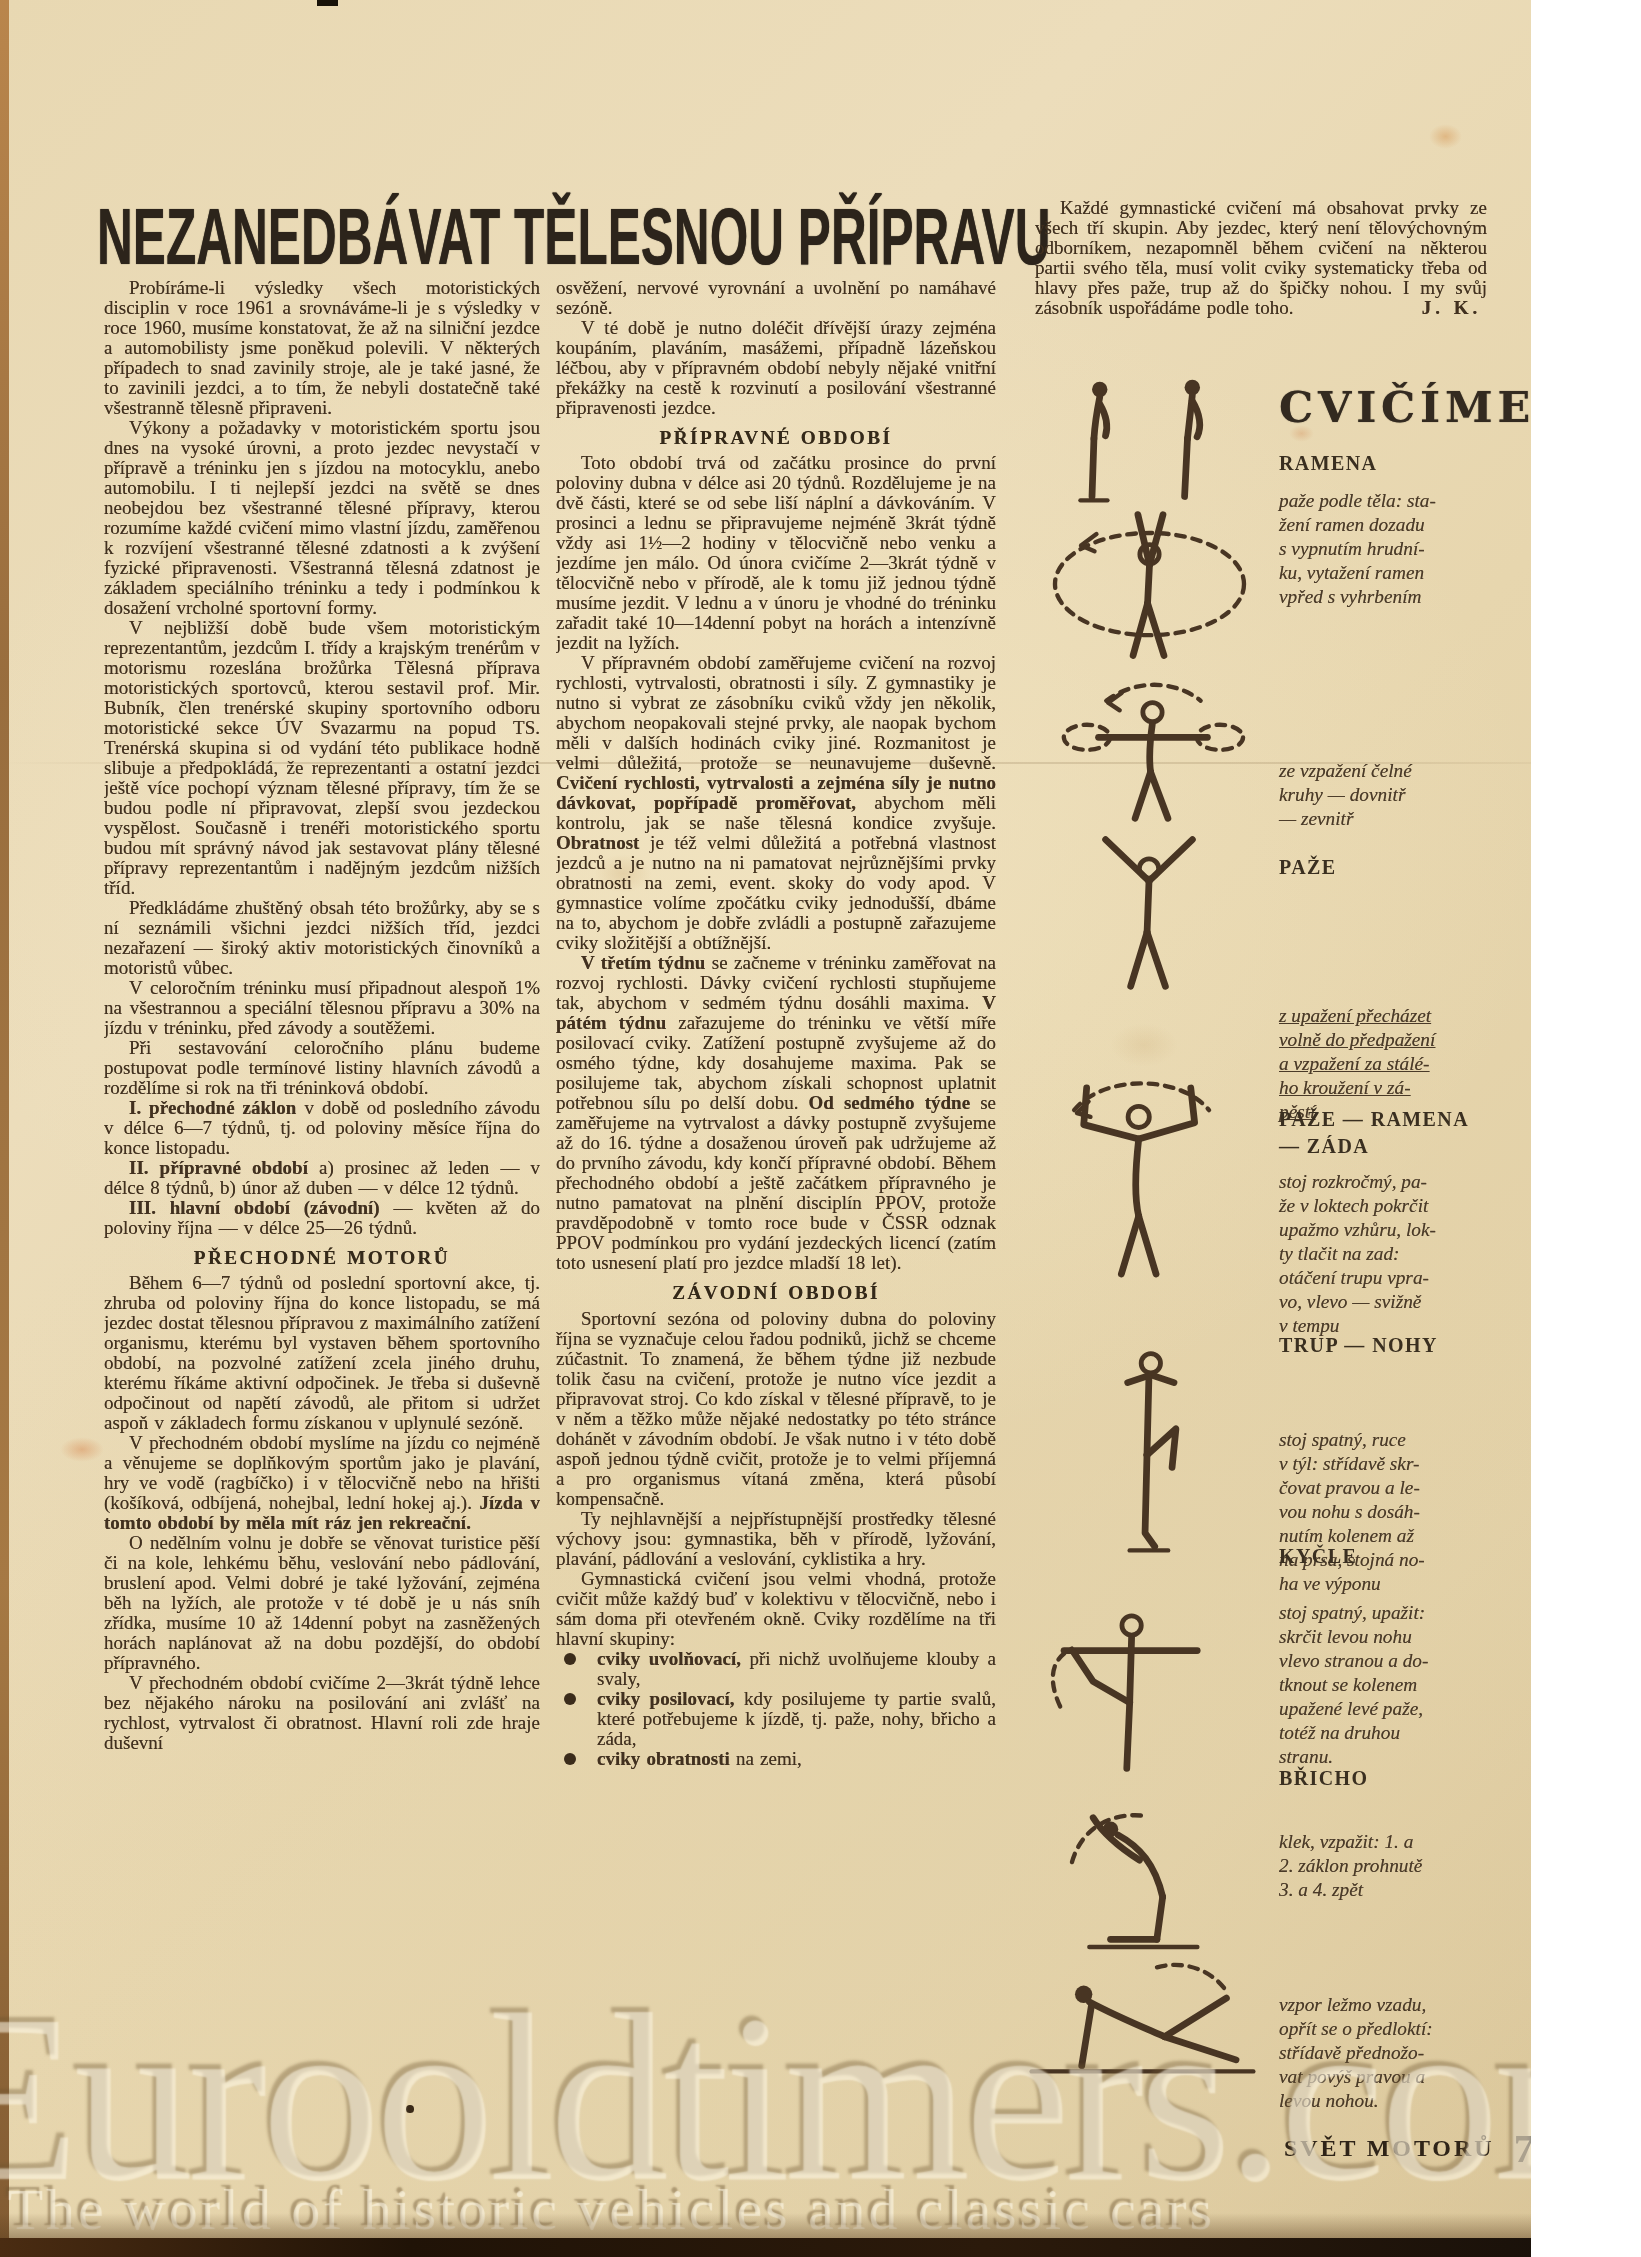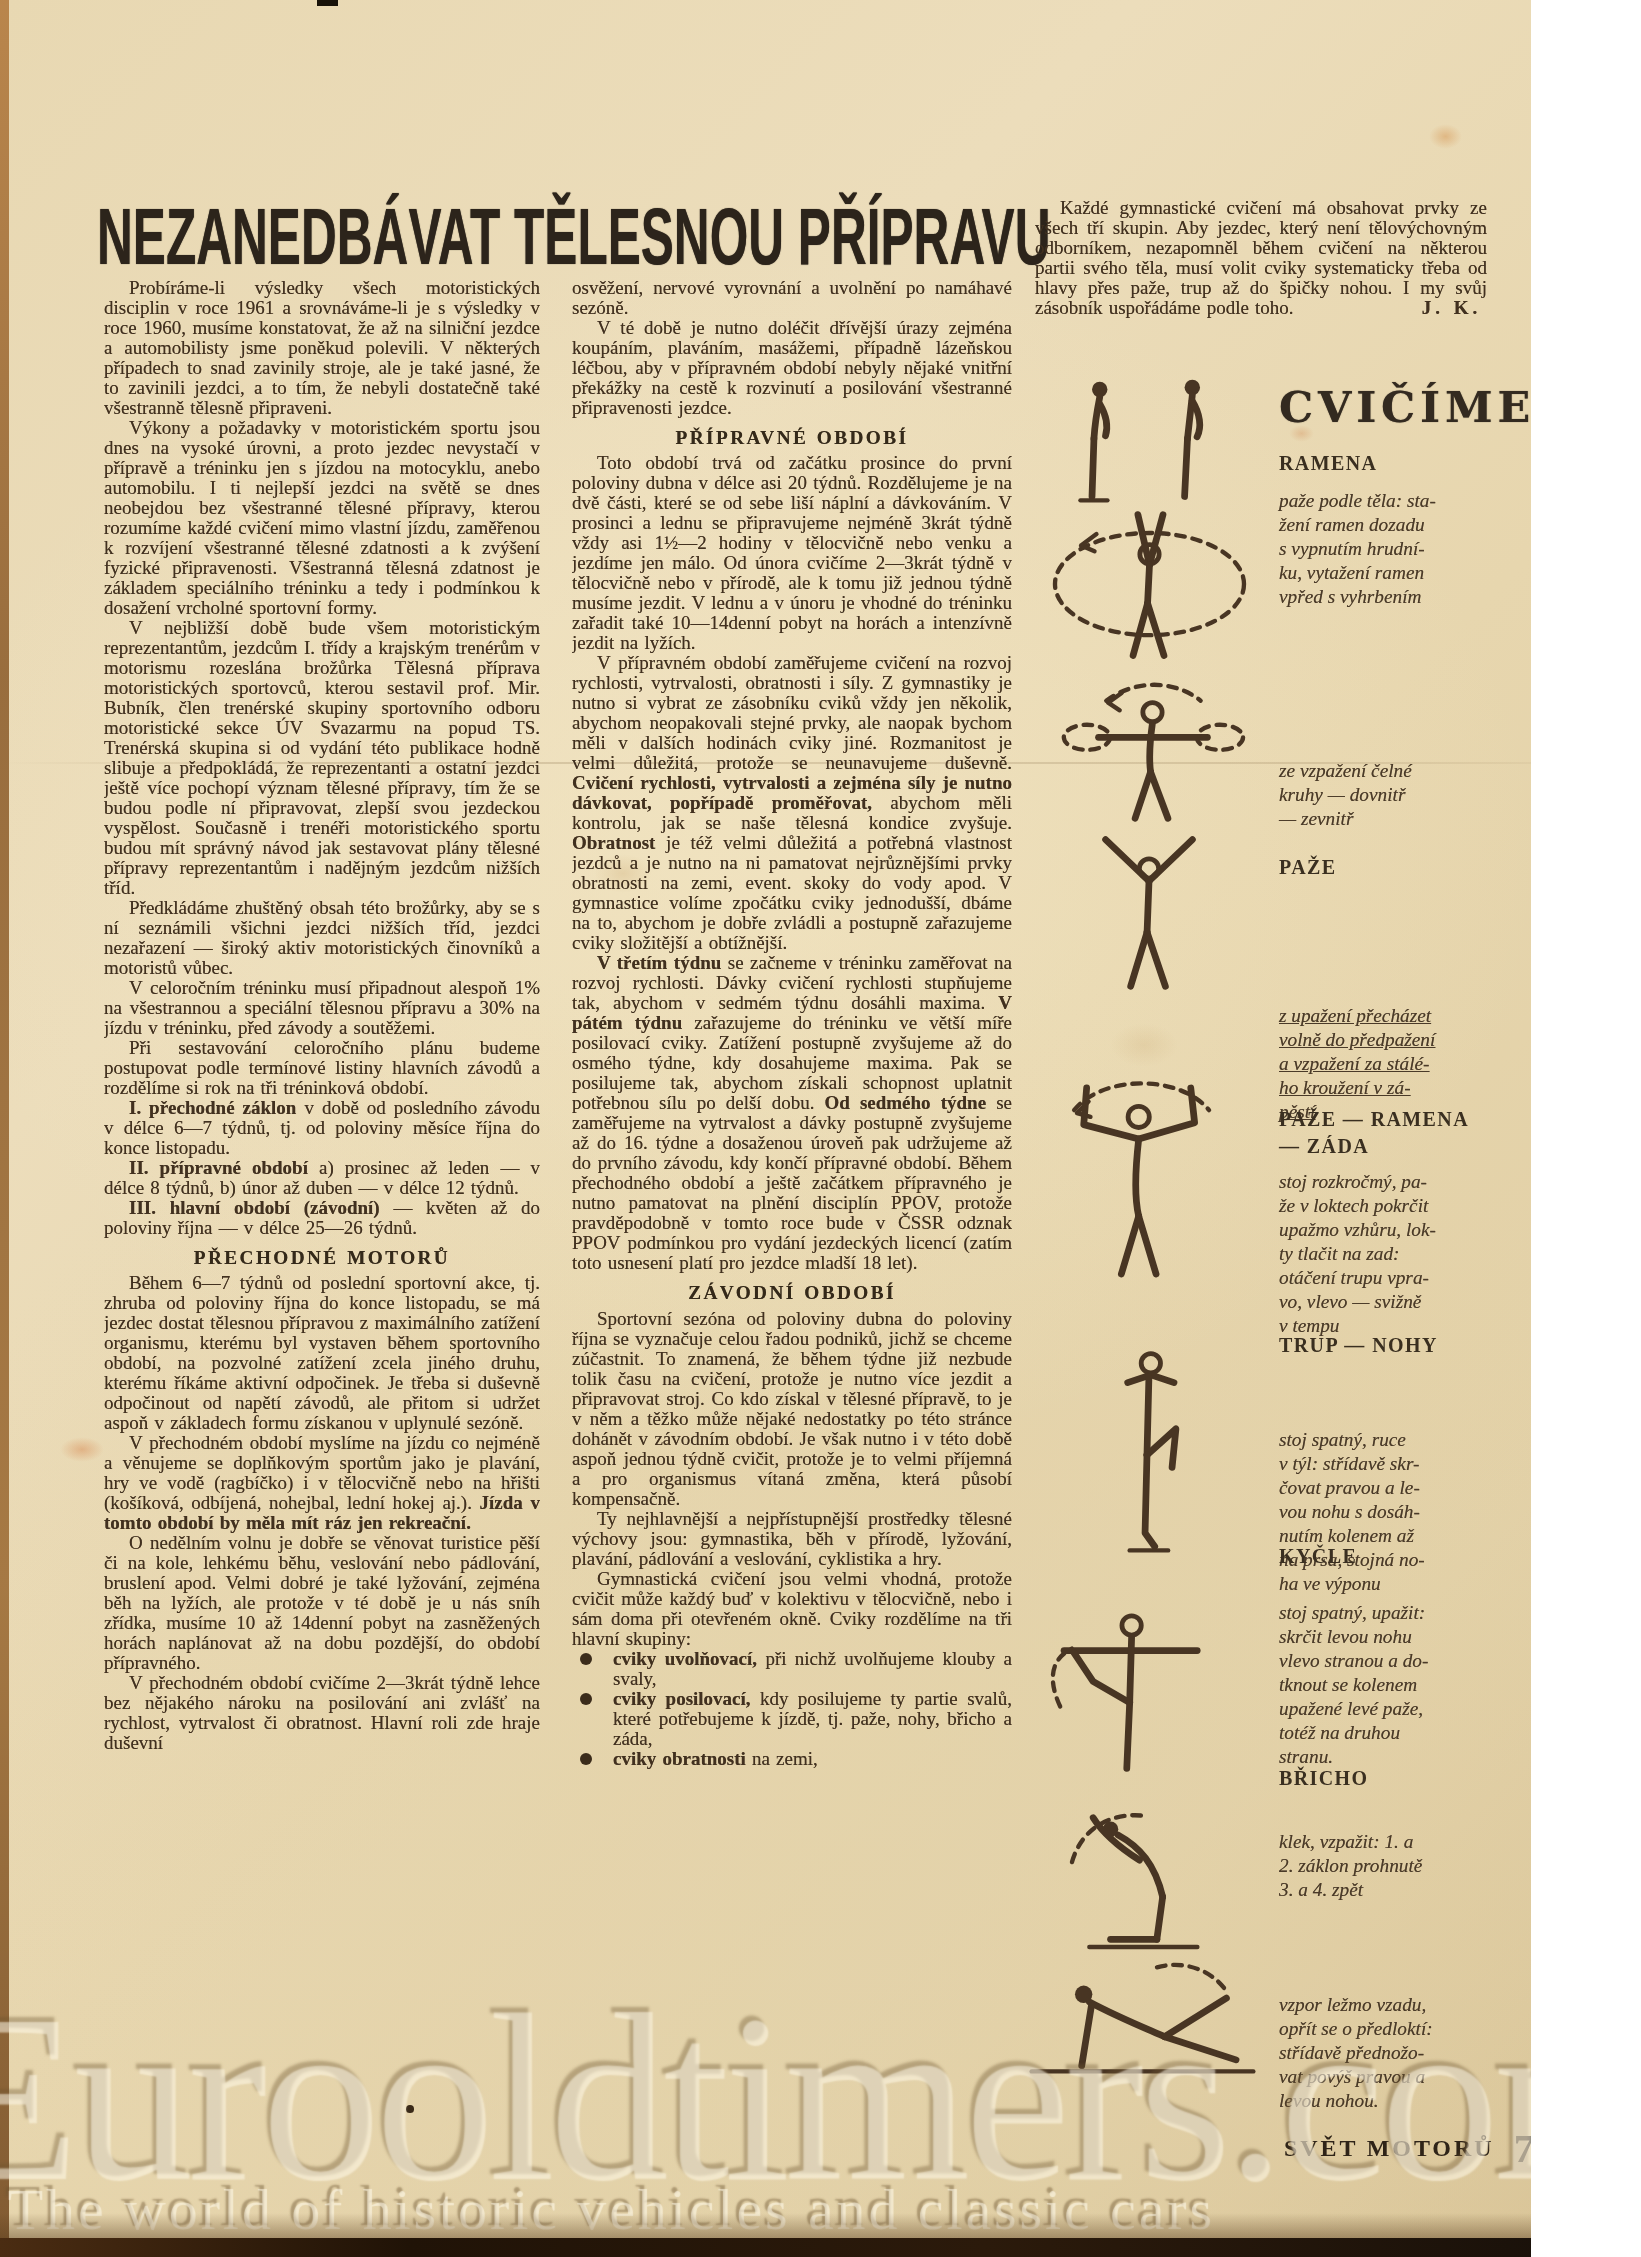--- a/index.html
+++ b/index.html
@@ -29,21 +29,21 @@
 
   
   .title{position:absolute;left:97px;top:190px;transform:scale(.8,1.3);transform-origin:0 0;
     font-family:"Liberation Sans", sans-serif;font-weight:700;font-size:62px;letter-spacing:0;
     color:#2c241b;white-space:nowrap;text-shadow:0 0 1px rgba(44,36,27,.8);}
 
   
   .newscol{position:absolute;top:278px;width:436px;height:1846px;overflow:hidden;
     font-size:19px;line-height:20px;text-align:justify;word-spacing:1.4px;
     color:#41301f;text-shadow:0 0 0.5px rgba(65,48,31,.65);}
-  #c1{left:104px;} #c2{left:572px;width:440px;}
+  #c1{left:104px;} #c2{left:556px;width:440px;}
   .para{margin:0;text-indent:25px;}
   .para.pc{text-indent:0;}
   .para.li{text-indent:0;padding-left:41px;position:relative;}
   .dot{position:absolute;left:7.7px;top:3.9px;width:12.6px;height:12.6px;border-radius:50%;background:#3b2c1b;display:inline-block;}
   .col-h{text-align:center;font-weight:bold;font-size:19.3px;letter-spacing:2.4px;margin:9.7px 0 5.8px;color:#342919;}
   .bold{font-weight:bold;}
 
   
   .intro{position:absolute;left:1035px;top:198px;width:452px;font-size:19px;line-height:20px;
     text-align:justify;text-indent:25px;word-spacing:1.4px;color:#41301f;text-shadow:0 0 0.5px rgba(65,48,31,.65);}

